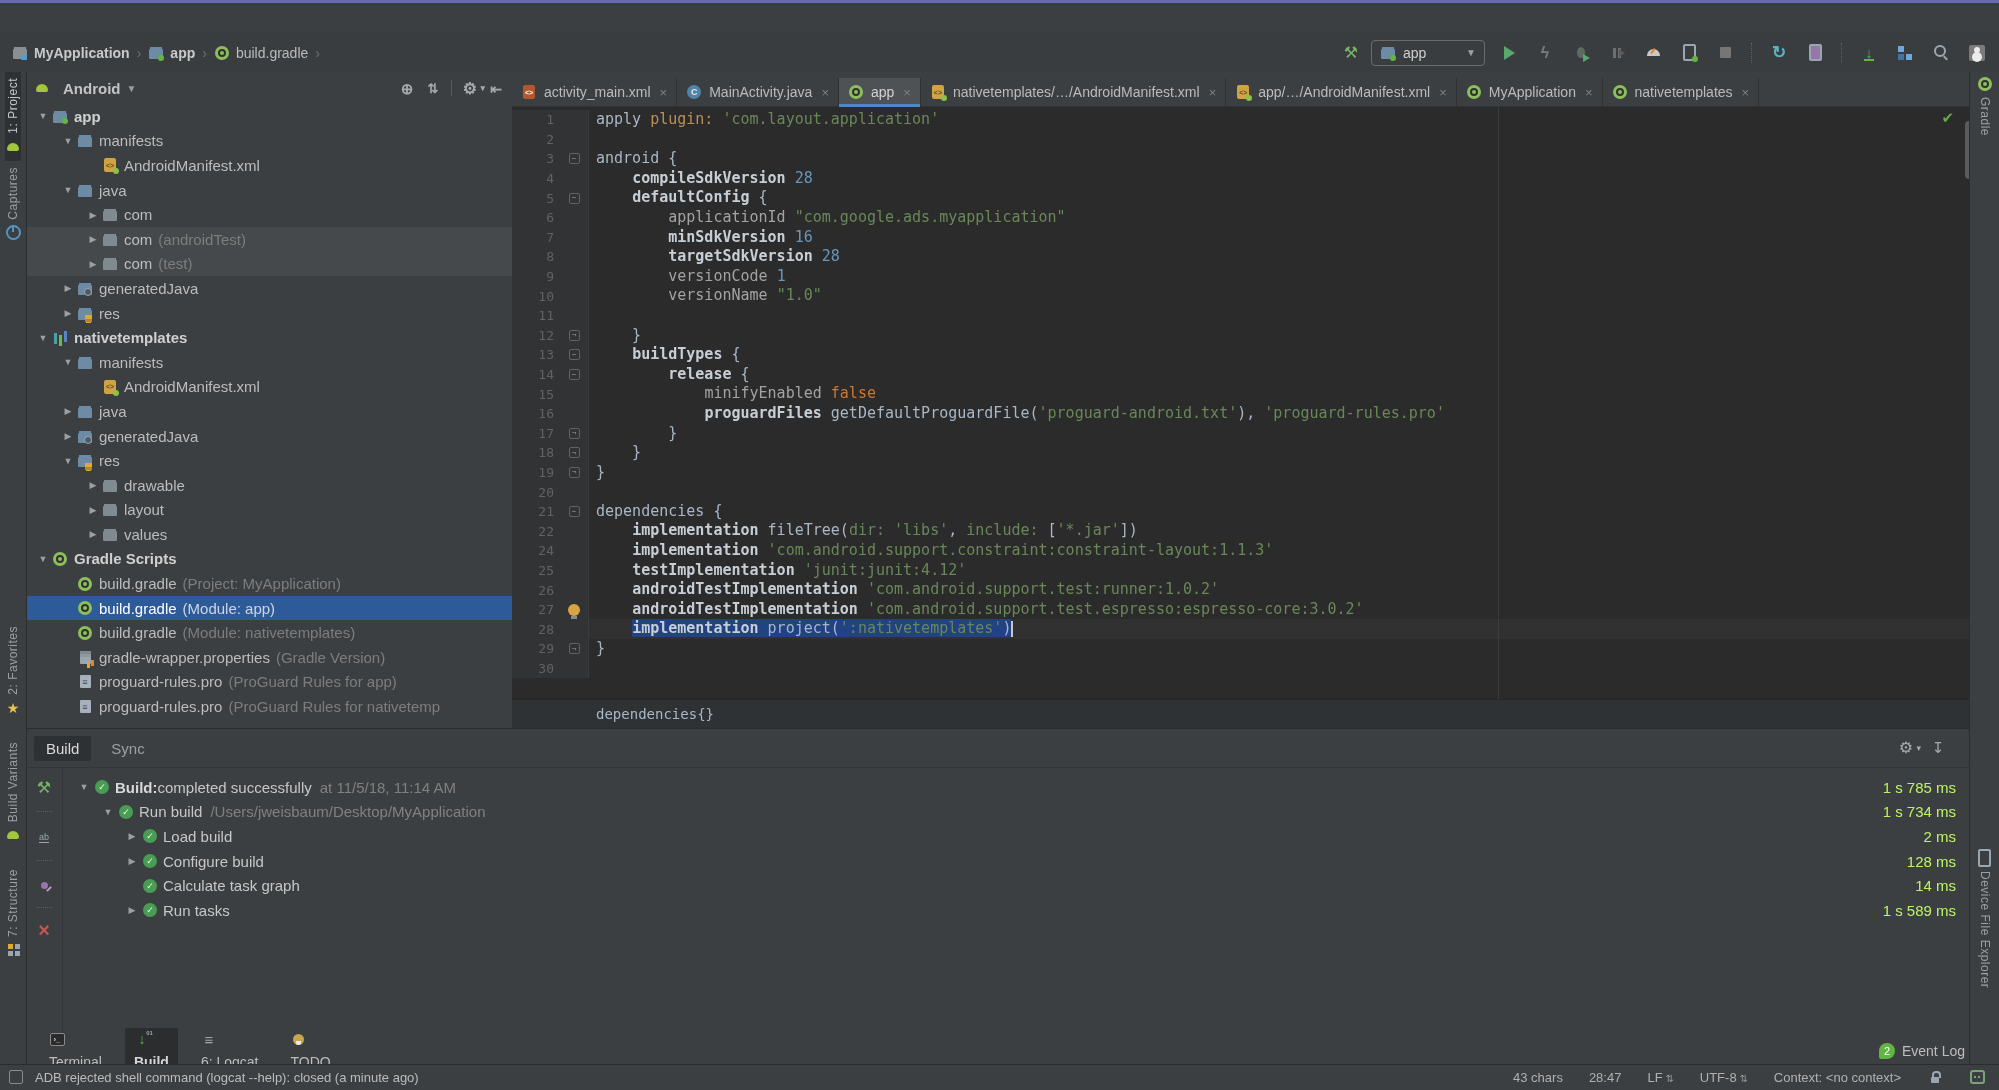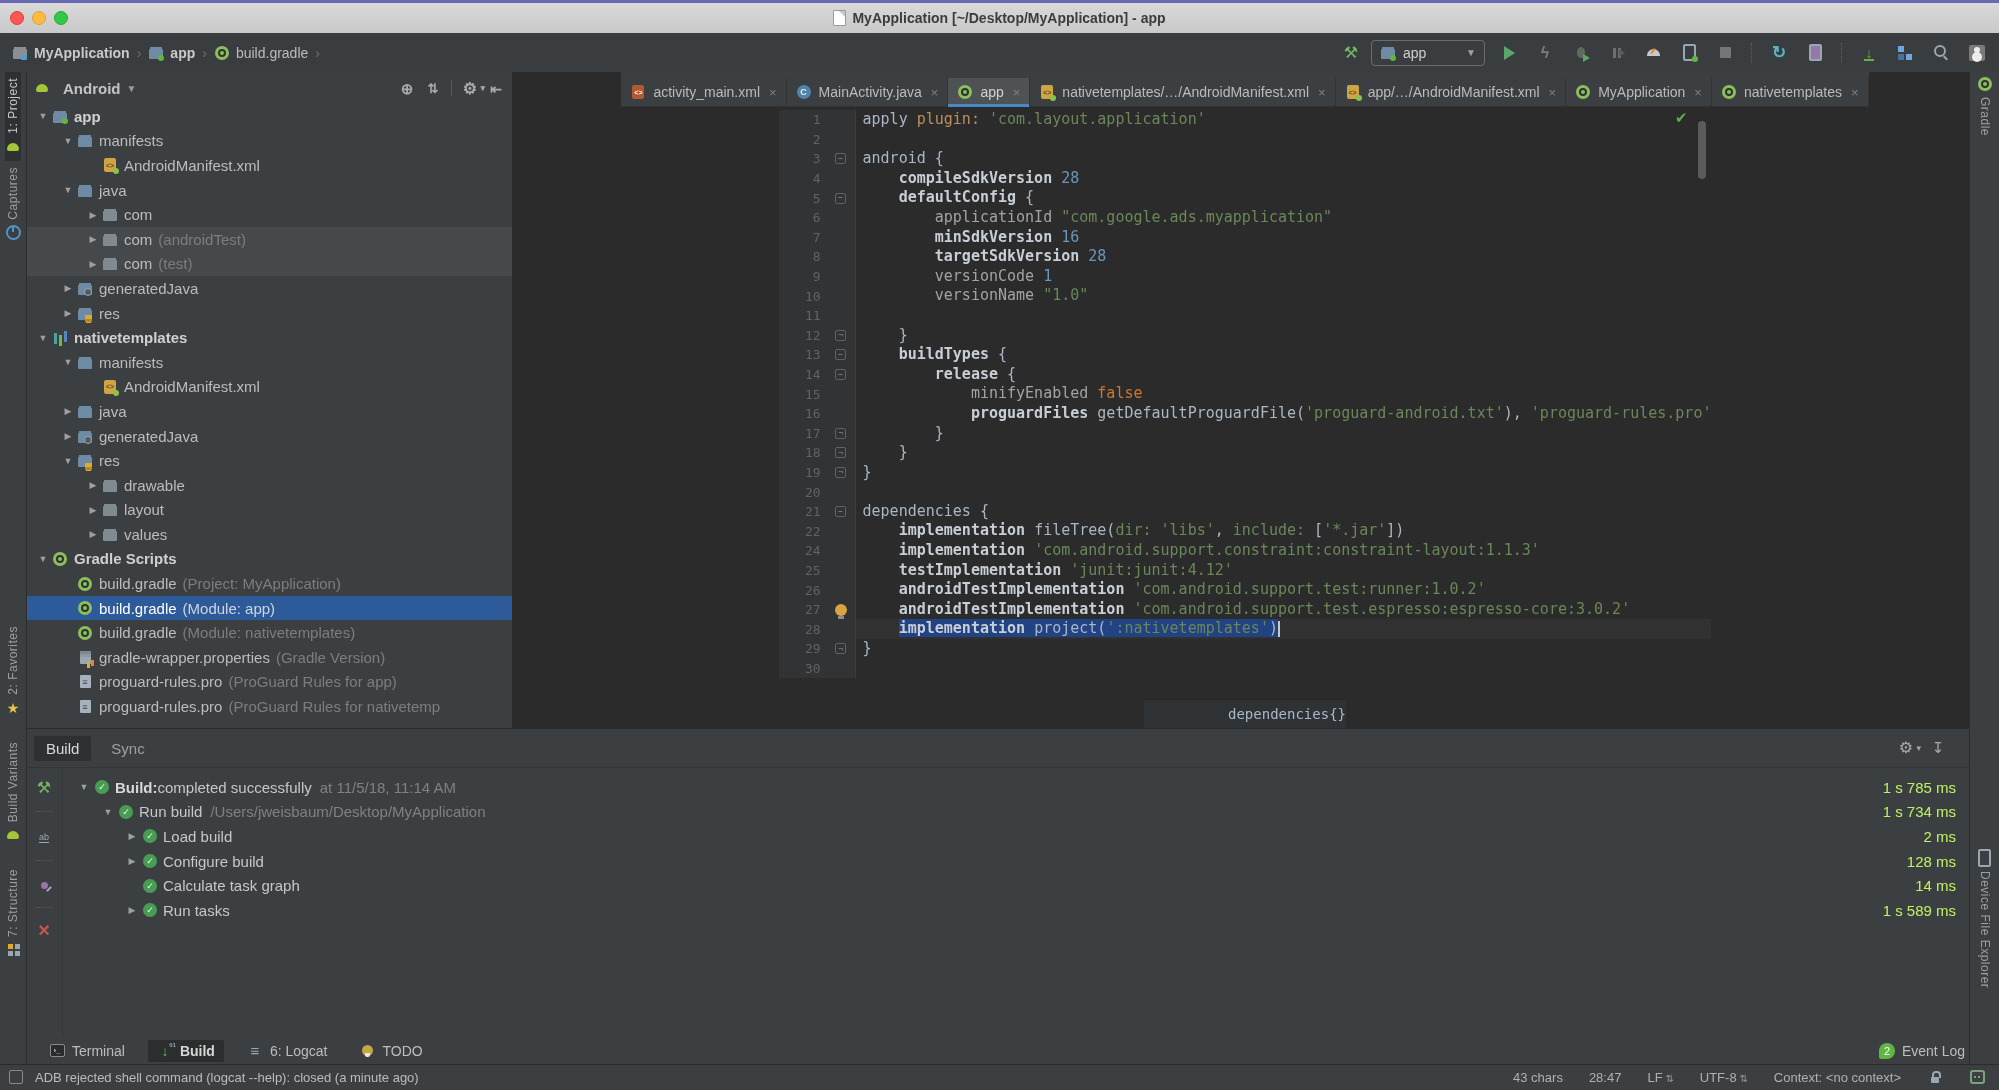--- a/index.html
+++ b/index.html
@@ -59,21 +59,21 @@
   .trow .ann{color:#7d7d7d;margin-left:6px;}
   .trow.hl{background:#46494b;}
   .trow.sel{background:#2d5b99;color:#ffffff;}
   .trow.sel .ann{color:#cdd5e0;}
   .exp{width:18px;display:inline-flex;justify-content:center;color:#9da0a3;font-size:9px;flex:0 0 18px;}
   .tlabel{margin-left:6px;}
   .tlabel.b{font-weight:bold;color:#d0d0d0;}
   .trow.sel .tlabel{color:#fff;}
 
   
-  .edzone{position:absolute;left:512px;top:72px;right:21px;height:656px;display:flex;flex-direction:column;background:#2b2b2b;align-items:center;}
+  .edzone{position:absolute;left:512px;top:72px;right:21px;height:656px;display:flex;flex-direction:column;background:#2b2b2b;}
   .tabsbar{height:34px;background:#3c3f41;border-bottom:1px solid #323232;display:flex;align-items:flex-end;}
   .tab{height:28px;display:flex;align-items:center;gap:7px;padding:0 9px;font-size:14px;color:#bbbbbb;
     border-right:1px solid #323232;position:relative;}
   .tab .x{color:#7e8183;font-size:13px;margin-left:2px;}
   .tab.active{background:#4e5254;color:#d3d3d3;}
   .tab.active::after{content:"";position:absolute;left:0;right:0;bottom:-1px;height:3px;background:#4a88c7;}
   .codewrap{flex:1;position:relative;overflow:hidden;padding-top:3px;}
   .marginline{position:absolute;left:986px;top:0;bottom:0;width:1px;background:#3a3d3f;}
   .cl{height:19.6px;display:flex;align-items:center;}
   .cl.cur{background:#313131;}
@@ -108,21 +108,21 @@
   .btree{flex:1;padding-top:8px;position:relative;}
   .brow{height:24.6px;display:flex;align-items:center;font-size:15px;color:#c7c7c7;padding-left:12px;}
   .brow .pre{font-weight:bold;color:#d8d8d8;}
   .brow .meta{color:#808080;margin-left:8px;}
   .brow .dur{margin-left:auto;margin-right:14px;color:#bef264;}
   .okc{width:14px;height:14px;border-radius:50%;background:#499c54;color:#e8ffe8;font-size:9px;
      display:flex;align-items:center;justify-content:center;margin:0 6px 0 2px;flex:0 0 14px;}
 
   
   .bbar{position:absolute;left:26px;top:1037px;right:0;height:27px;background:#3c3f41;display:flex;align-items:center;}
-  .bbi{display:flex;align-items:center;gap:7px;font-size:14px;color:#bdbdbd;padding:3px 9px;margin-left:14px;border-radius:2px;}
+  .bbi{display:flex;gap:7px;font-size:14px;color:#bdbdbd;padding:3px 9px;margin-left:14px;border-radius:2px;flex-direction:column;}
   .bbi.active{background:#2b2d2e;color:#d6d6d6;font-weight:bold;}
   .eventlog{margin-left:auto;margin-right:34px;display:flex;align-items:center;gap:7px;color:#bdbdbd;font-size:14px;}
   .elbadge{width:16px;height:16px;background:#62b543;border-radius:8px 8px 8px 2px;color:#fff;font-size:11px;
      display:flex;align-items:center;justify-content:center;}
   .statusbar{position:absolute;left:0;top:1064px;width:100%;height:24px;background:#3c3f41;
      border-top:1px solid #2c2c2c;display:flex;align-items:center;font-size:13px;color:#bbbbbb;}
   .sb-sq{width:12px;height:12px;border:1px solid #8a8a8a;border-radius:2px;margin:0 12px 0 9px;}
   .sb-right{margin-left:auto;display:flex;align-items:center;gap:26px;margin-right:14px;color:#b0b0b0;}
   .updn{font-size:10px;color:#9a9a9a;}
 
@@ -206,31 +206,20 @@
   .i-lock::after{content:"";position:absolute;top:2px;left:5px;width:5px;height:5px;border:2px solid #9aa7b0;border-bottom:none;border-radius:4px 4px 0 0;}
   .i-robot::before{content:"";width:11px;height:10px;border:2px solid #7aa37a;border-radius:3px;}
   .i-robot::after{content:"";position:absolute;width:2px;height:2px;background:#7aa37a;top:7px;left:5px;box-shadow:4px 0 0 #7aa37a;}
 </style>
 </head>
 <body>
 
 <div class="win">
   <div class="topline"></div>
 
-  <div class="titlebar">
-    <div class="lights">
-      <span class="light l-close"></span>
-      <span class="light l-min"></span>
-      <span class="light l-max"></span>
-    </div>
-    <div class="titlewrap">
-      <span class="docicon"></span>
-      <span class="title">MyApplication [~/Desktop/MyApplication] - app</span>
-    </div>
-  </div>
 
   <div class="toolbar">
     <div class="crumbs" id="crumbs">
         <span class="crumb bold">
           <span class="ic i-folder-project"></span>
           <span>MyApplication</span>
         </span>
         <span class="chev">›</span>
         <span class="crumb bold">
           <span class="ic i-folder-app"></span>

